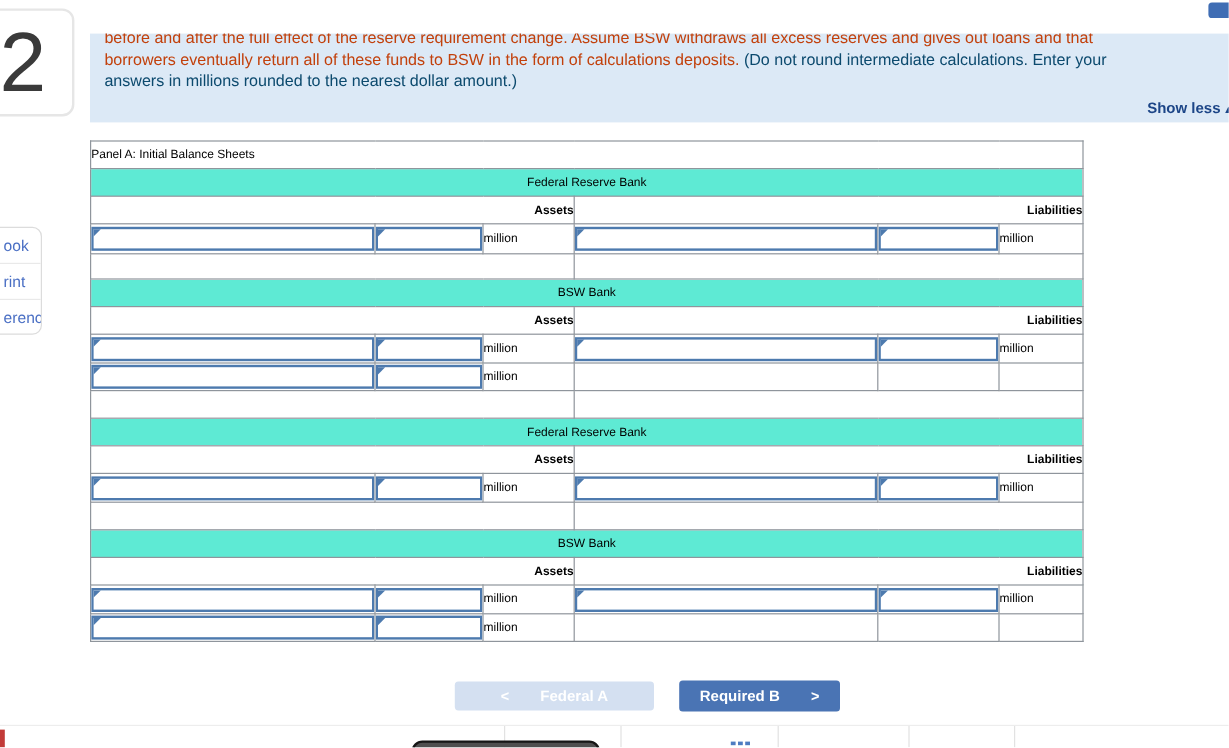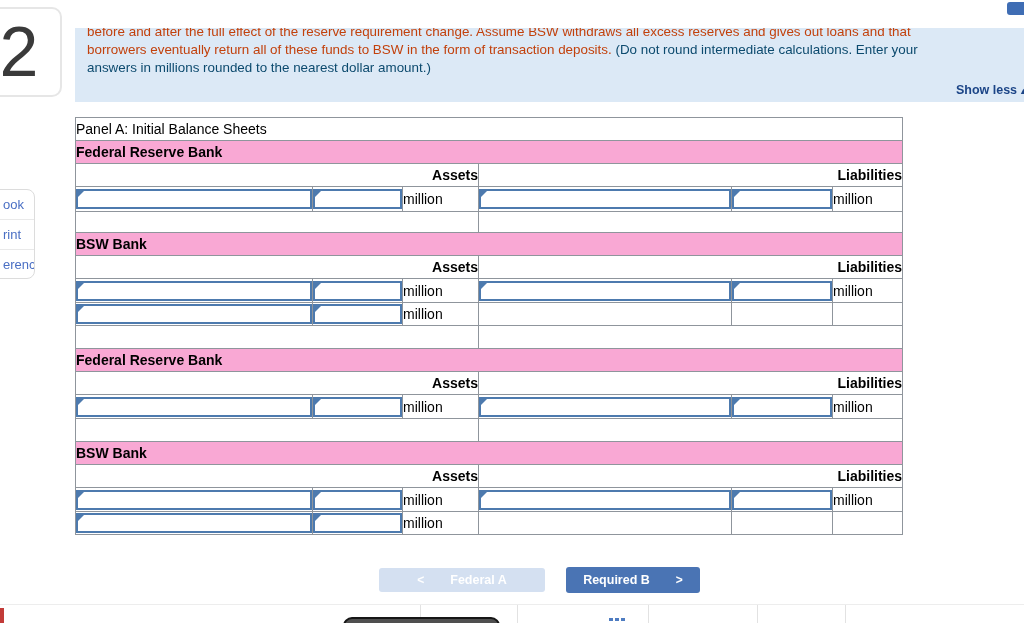--- a/index.html
+++ b/index.html
@@ -26,24 +26,24 @@
   
   .sidecard{position:absolute;left:-46px;top:189px;width:81px;height:90px;background:#fff;
             border:1px solid #dcdcdc;border-radius:8px;box-sizing:border-box;overflow:hidden;}
   .sideitem{height:29px;display:flex;align-items:center;padding-left:48px;font-size:13px;
             color:#4a6fc4;border-bottom:1px solid #e9e9e9;cursor:pointer;}
   .sideitem:last-child{border-bottom:none;}
 
   
   .tablewrap{position:absolute;left:75px;top:117px;}
   table.bs{border-collapse:collapse;table-layout:fixed;width:827px;border:1px solid #3f3f3f;background:#fff;}
-  table.bs td{border:1px solid #8f959c;font-size:14px;color:#000;padding:0;vertical-align:middle;overflow:hidden;}
+  table.bs td{border:1px solid #8f959c;font-size:10px;color:#000;padding:0;vertical-align:middle;overflow:hidden;}
   tr.h21{height:21px;} tr.h23{height:23px;} tr.h24{height:24px;} tr.h25{height:25px;}
   td.title-cell{text-align:left;padding-left:5px;}
-  td.bank-cell{background:#f9a8d4;font-weight:bold;}
+  td.bank-cell{background:#5eead4;font-weight:normal;text-align:center;}
   td.al-cell{font-weight:bold;text-align:right;}
   td.c-mil{padding-left:3px;}
   .ansin{position:relative;box-sizing:border-box;height:20px;margin:1px 0;
          border:2px solid #4d7aae;background:#fff;cursor:text;}
   .flag{position:absolute;top:0;left:0;width:0;height:0;
         border-top:6px solid #4d7aae;border-right:6px solid transparent;}
 
   
   .btn{position:absolute;display:flex;align-items:center;justify-content:center;gap:26px;
        font-weight:bold;font-size:12.5px;color:#fff;border:none;border-radius:3px;cursor:pointer;
@@ -69,21 +69,21 @@
 
   <div class="qcard">
     <span>2</span>
   </div>
 
   <div class="trbtn"></div>
 
   <div class="qpanel">
     <div class="qtext">
       <div><span class="qnavy">before and after the full effect of the reserve requirement change. Assume BSW withdraws all excess reserves and gives out loans and that</span><span class="qred"></span></div>
-      <div><span class="qnavy">borrowers eventually return all of these funds to BSW in the form of transaction deposits. </span><span class="qred">(Do not round intermediate calculations. Enter your</span></div>
+      <div><span class="qnavy">borrowers eventually return all of these funds to BSW in the form of calculations deposits. </span><span class="qred">(Do not round intermediate calculations. Enter your</span></div>
       <div><span class="qnavy"></span><span class="qred">answers in millions rounded to the nearest dollar amount.)</span></div>
     </div>
     <div class="showless">
       <span>Show less</span><span class="tri">▲</span>
     </div>
   </div>
 
   <div class="sidecard">
     <div class="sideitem">
         <span>ook</span>

